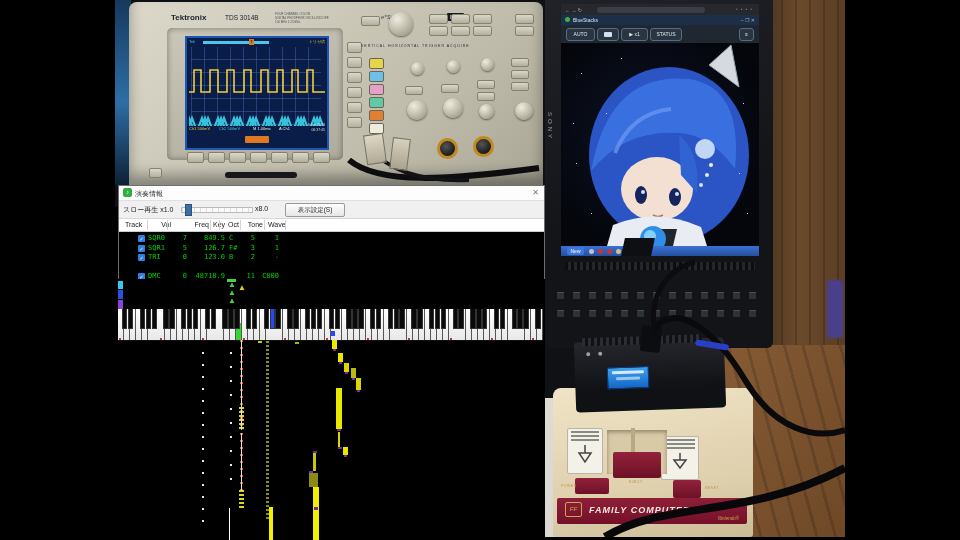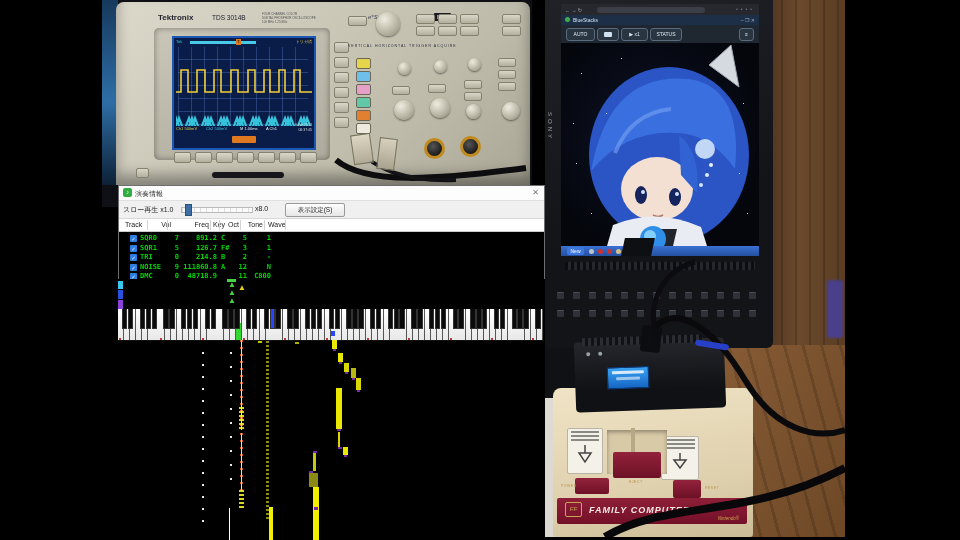--- a/index.html
+++ b/index.html
@@ -1,20 +1,20 @@
 <!DOCTYPE html>
 <html><head>
 <meta charset="utf-8">
 <style>
   html,body{margin:0;padding:0;background:#000;}
   #stage{position:relative;width:960px;height:540px;background:#000;overflow:hidden;
          font-family:"Liberation Sans",sans-serif;}
   .abs{position:absolute;}
   
-  #photo-left{left:102px;top:0;width:430px;height:207px;background:#0e1015;overflow:hidden;}
+  #photo-left{left:115px;top:0;width:430px;height:207px;background:#0e1015;overflow:hidden;}
   #cloth{left:0;top:0;width:16px;height:185px;background:linear-gradient(180deg,#16395c,#2e6ea6 55%,#0d2136);}
   #scope-body{left:14px;top:2px;width:414px;height:183px;border-radius:8px 8px 0 0;
     background:linear-gradient(135deg,#dcd9cb,#bdbaa9 70%,#a9a696);box-shadow:inset 0 -10px 14px rgba(0,0,0,.35);}
   .scope-txt{color:#23232e;white-space:nowrap;}
   #dpo-badge{background:#1a1a22;color:#eee;font-size:5px;padding:1px 3px;border-radius:1px;}
   #crt-bezel{left:38px;top:26px;width:176px;height:132px;background:linear-gradient(160deg,#cac7b8,#aeab9c);border-radius:5px;box-shadow:inset 0 0 6px rgba(0,0,0,.4);}
   #crt{left:56px;top:34px;width:140px;height:110px;background:#0a1c48;border:2px solid #1b57b4;overflow:hidden;}
   #crt-grid{left:4px;top:9px;width:130px;height:78px;
     background-image:repeating-linear-gradient(0deg,rgba(70,100,170,.5) 0 1px,transparent 1px 13px),
                      repeating-linear-gradient(90deg,rgba(70,100,170,.5) 0 1px,transparent 1px 13px);}
@@ -32,21 +32,21 @@
   #nsf-close{position:absolute;right:5px;top:2px;font-size:8px;color:#777;cursor:default;}
   #nsf-controls{position:relative;height:17px;background:#f0f0f0;border-bottom:1px solid #d8d8d8;font-size:7px;color:#222;}
   #slider-track{position:absolute;left:62px;top:6px;width:70px;height:4px;background:#fafafa;border:1px solid #bbb;
     background-image:repeating-linear-gradient(90deg,#ddd 0 1px,transparent 1px 6px);}
   #slider-thumb{position:absolute;left:66px;top:3px;width:5px;height:10px;background:#3a6ea5;border:1px solid #28507a;}
   #settings-btn{position:absolute;left:166px;top:2px;width:58px;height:12px;border:1px solid #9a9a9a;border-radius:2px;
     background:linear-gradient(#fefefe,#e6e6e6);font-size:6.5px;text-align:center;line-height:12px;color:#222;}
   #nsf-header{position:relative;height:12px;background:#fff;border-bottom:1px solid #ccc;font-size:7px;color:#222;}
   .hsep{position:absolute;top:1px;bottom:1px;width:1px;background:#d4d4d4;}
   #nsf-table{position:relative;height:51px;background:#000;font-family:"DejaVu Sans Mono",monospace;font-size:7px;color:#00d400;}
-  .trow{position:absolute;left:8px;width:100%;height:9px;font-weight:bold;}
+  .trow{position:absolute;left:16px;width:100%;height:9px;}
   .trow span{position:absolute;top:0;line-height:9px;}
   .cbox{position:absolute;left:3px;top:1px;width:7px;height:7px;background:#2e7fe2;border-radius:1px;color:#fff;font-size:6px;line-height:7px;text-align:center;}
   #nsf-bottom{height:3px;background:#d4d0c8;}
   .col-track{left:13px;} .col-vol{left:30px;width:22px;text-align:right;}
   .col-freq{left:50px;width:40px;text-align:right;} .col-key{left:94px;}
   .col-oct{left:102px;width:18px;text-align:right;} .col-tone{left:122px;width:22px;text-align:right;}
   .col-wave{left:149px;}
   
   #piano-area{left:115px;top:279px;width:430px;height:261px;background:#000;overflow:hidden;}
   #keyboard{position:absolute;left:3px;top:30px;width:425px;height:32px;background:#111;}
@@ -217,54 +217,44 @@
         <div class="hsep" style="left:100px;"></div>
       <div class="hsep" style="left:121px;"></div>
         <div class="hsep" style="left:145px;"></div>
       <div class="hsep" style="left:166px;"></div>
     </div>
     <div id="nsf-table">
         <div class="trow" style="top: 2px;">
           <div class="cbox">✓</div>
           <span class="col-track">SQR0</span>
           <span class="col-vol">7</span>
-          <span class="col-freq">891.2</span>
+          <span class="col-freq">849.5</span>
           <span class="col-key">C</span>
           <span class="col-oct">5</span>
           <span class="col-tone">1</span>
           <span class="col-wave"></span>
         </div>
         <div class="trow" style="top: 11.6px;">
           <div class="cbox">✓</div>
           <span class="col-track">SQR1</span>
           <span class="col-vol">5</span>
           <span class="col-freq">126.7</span>
           <span class="col-key">F#</span>
           <span class="col-oct">3</span>
           <span class="col-tone">1</span>
           <span class="col-wave"></span>
         </div>
         <div class="trow" style="top: 21.2px;">
           <div class="cbox">✓</div>
           <span class="col-track">TRI</span>
           <span class="col-vol">0</span>
-          <span class="col-freq">214.8</span>
+          <span class="col-freq">123.0</span>
           <span class="col-key">B</span>
           <span class="col-oct">2</span>
           <span class="col-tone">-</span>
-          <span class="col-wave"></span>
-        </div>
-        <div class="trow" style="top: 30.8px;">
-          <div class="cbox">✓</div>
-          <span class="col-track">NOISE</span>
-          <span class="col-vol">9</span>
-          <span class="col-freq">111860.8</span>
-          <span class="col-key">A</span>
-          <span class="col-oct">12</span>
-          <span class="col-tone">N</span>
           <span class="col-wave"></span>
         </div>
         <div class="trow" style="top: 40.4px;">
           <div class="cbox">✓</div>
           <span class="col-track">DMC</span>
           <span class="col-vol">0</span>
           <span class="col-freq">48718.9</span>
           <span class="col-key"></span>
           <span class="col-oct">11</span>
           <span class="col-tone">C800</span>

